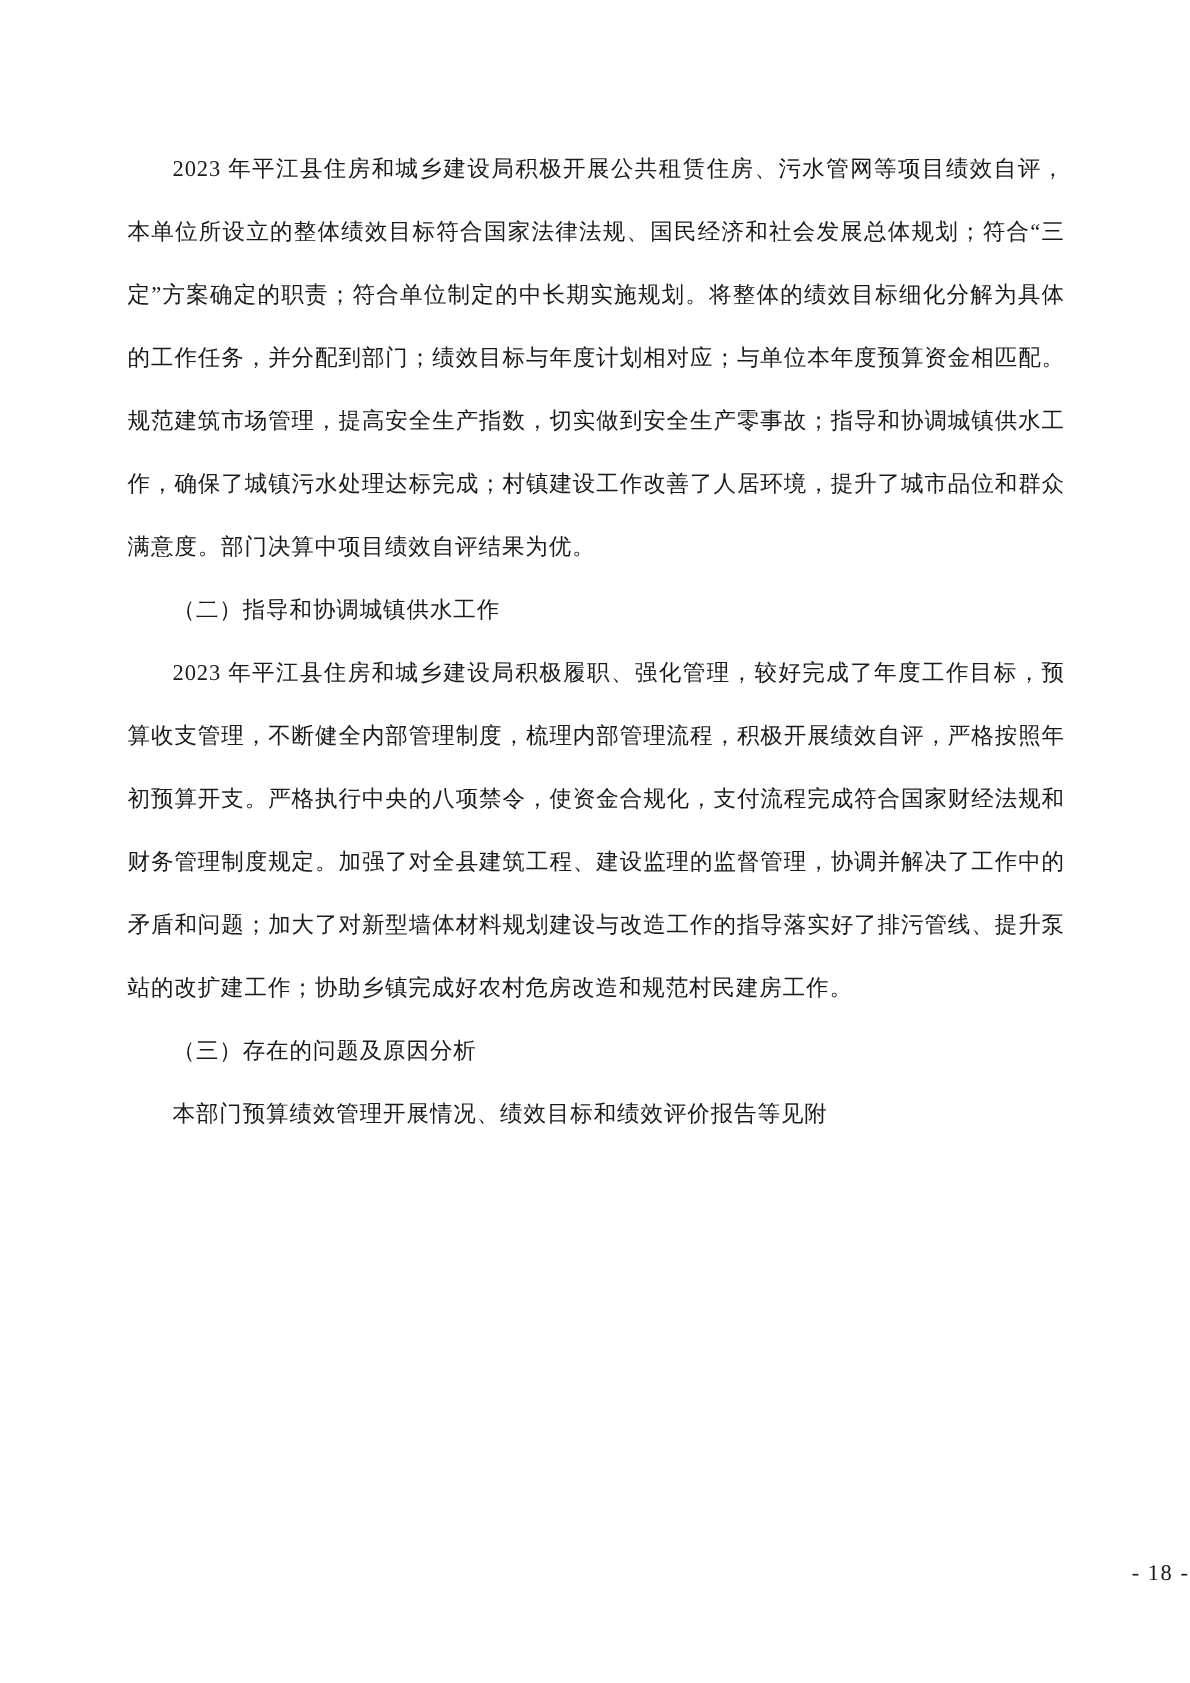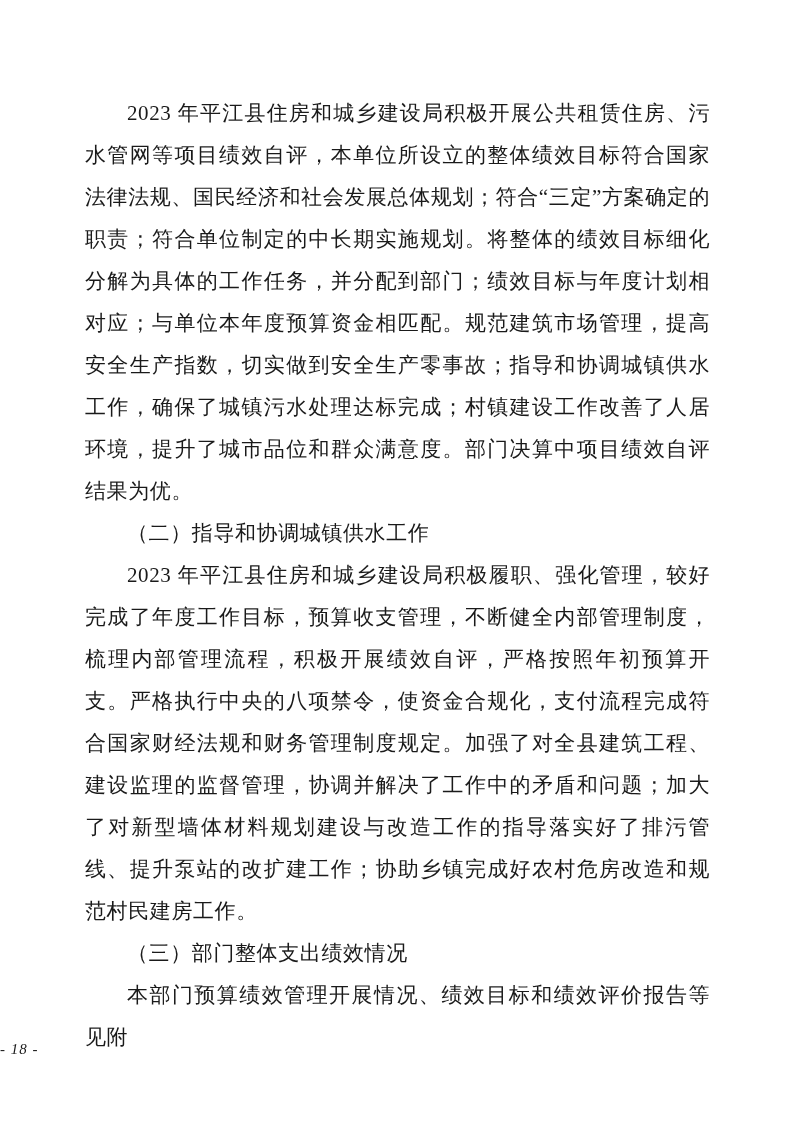--- a/index.html
+++ b/index.html
@@ -17,45 +17,44 @@
     position: relative;
     width: 793px;
     height: 1122px;
     box-sizing: border-box;
     padding: 92px 83px 0 85px;
     background: #ffffff;
     overflow: hidden;
   }
   .doc p {
     margin: 0;
-    font-size: 21px;
+    font-size: 15px;
     line-height: 42px;
     text-align: justify;
     text-justify: inter-ideograph;
     text-indent: 2em;
     letter-spacing: 0.6px;
     word-break: break-all;
   }
   .page-footer {
     position: absolute;
     bottom: 64px;
     left: 0;
     width: 100%;
-    text-align: left;
+    text-align: right;
     font-size: 15px;
     letter-spacing: 1px;
     color: #1a1a1a;
-    font-style: italic;
   }
 </style>
 </head>
 <body>
 
 <div class="page">
   <div class="doc">
     <p>2023 年平江县住房和城乡建设局积极开展公共租赁住房、污水管网等项目绩效自评，本单位所设立的整体绩效目标符合国家法律法规、国民经济和社会发展总体规划；符合“三定”方案确定的职责；符合单位制定的中长期实施规划。将整体的绩效目标细化分解为具体的工作任务，并分配到部门；绩效目标与年度计划相对应；与单位本年度预算资金相匹配。规范建筑市场管理，提高安全生产指数，切实做到安全生产零事故；指导和协调城镇供水工作，确保了城镇污水处理达标完成；村镇建设工作改善了人居环境，提升了城市品位和群众满意度。部门决算中项目绩效自评结果为优。</p>
     <p>（二）指导和协调城镇供水工作</p>
     <p>2023 年平江县住房和城乡建设局积极履职、强化管理，较好完成了年度工作目标，预算收支管理，不断健全内部管理制度，梳理内部管理流程，积极开展绩效自评，严格按照年初预算开支。严格执行中央的八项禁令，使资金合规化，支付流程完成符合国家财经法规和财务管理制度规定。加强了对全县建筑工程、建设监理的监督管理，协调并解决了工作中的矛盾和问题；加大了对新型墙体材料规划建设与改造工作的指导落实好了排污管线、提升泵站的改扩建工作；协助乡镇完成好农村危房改造和规范村民建房工作。</p>
-    <p>（三）部门整体支出绩效情况</p>
+    <p>（三）存在的问题及原因分析</p>
     <p>本部门预算绩效管理开展情况、绩效目标和绩效评价报告等见附</p>
   </div>
   <div class="page-footer">- 18 -</div>
 </div>
 
 </body></html>

